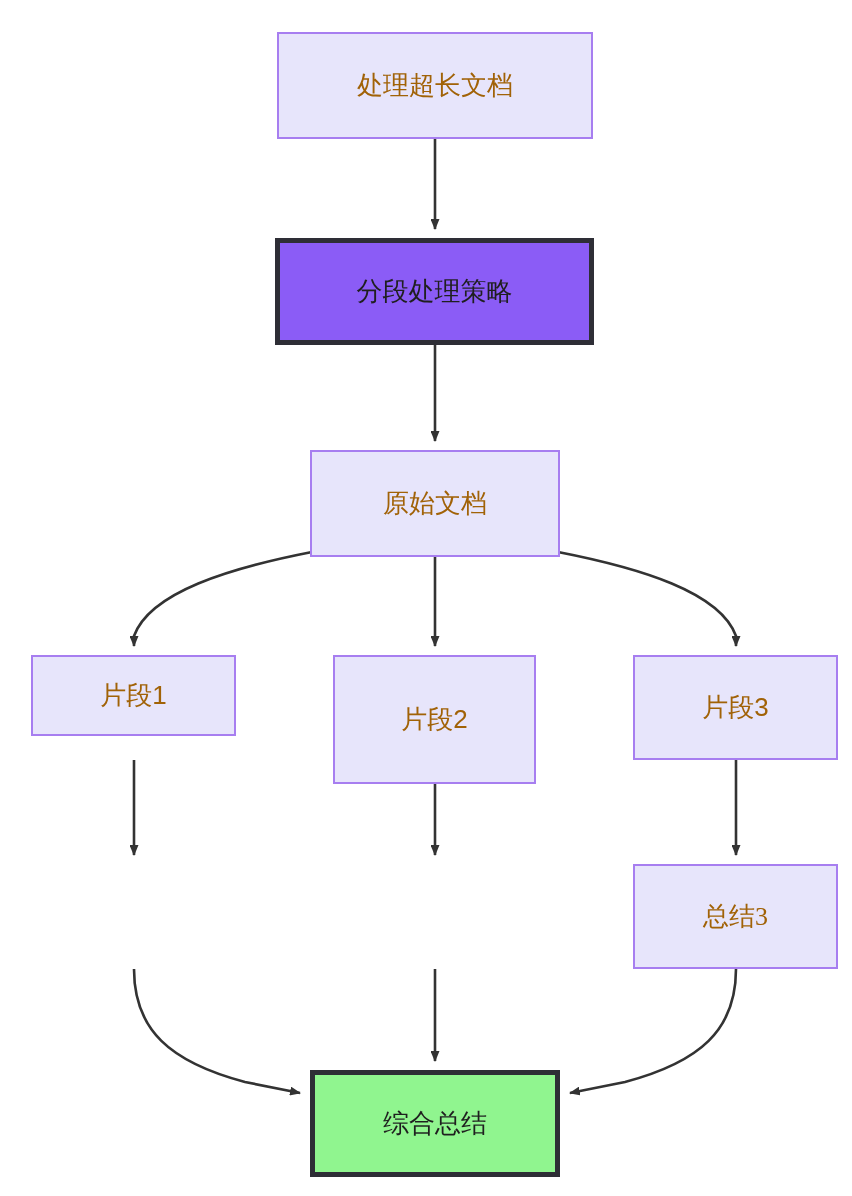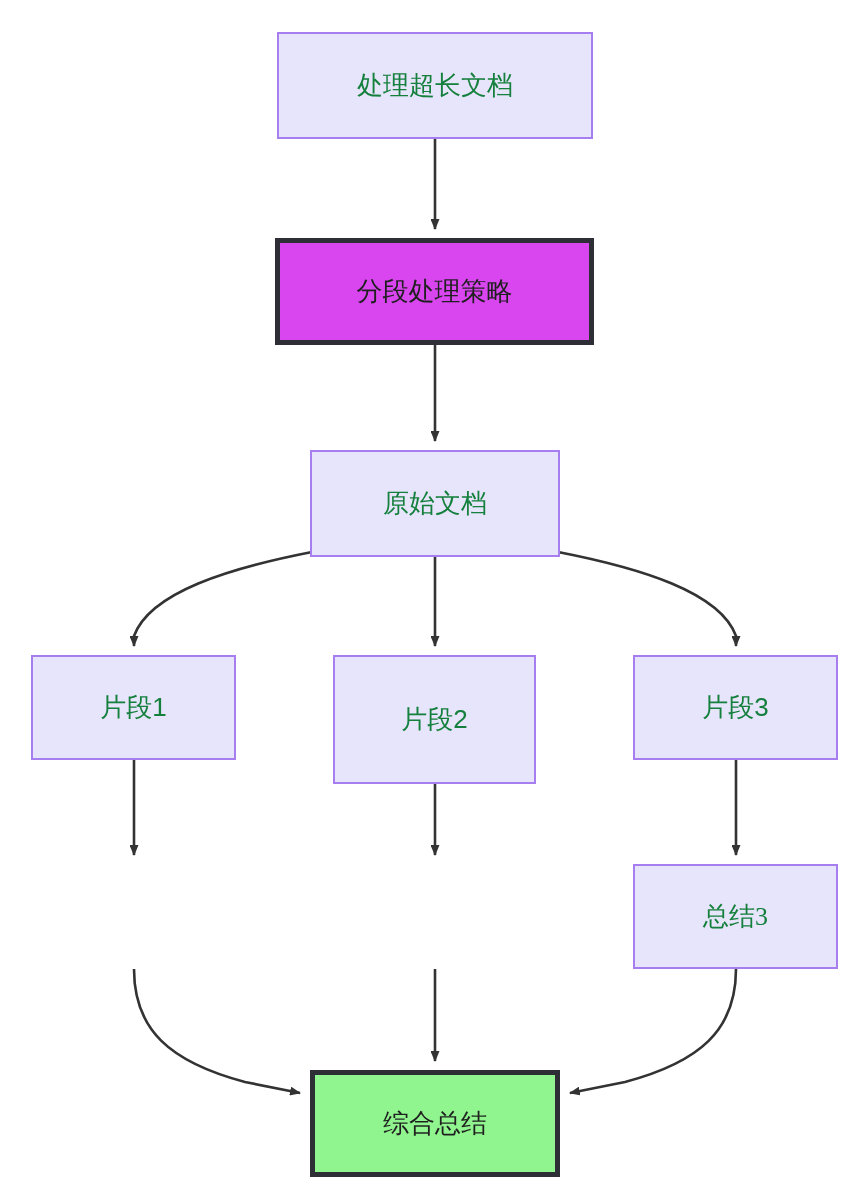--- a/index.html
+++ b/index.html
@@ -36,42 +36,42 @@
     z-index: 2;
   }
   .node-label {
     display: block;
     white-space: nowrap;
   }
   
   .node.style-light {
     background: #e7e5fb;
     border: 2px solid #a77ef0;
-    color: #15803d;
+    color: #a16207;
     font-size: 26px;
   }
   
   .node.style-strong {
-    background: #d946ef;
+    background: #8b5cf6;
     border: 5px solid #2e2e36;
     color: #1f1f1f;
     font-size: 26px;
   }
   
   .node.style-green {
     background: #90f58f;
     border: 5px solid #2e2e36;
     color: #1f1f1f;
     font-size: 26px;
   }
   
   #node-long-doc      { left: 277px; top: 32px;   width: 316px; height: 107px; }
   #node-chunk-strategy{ left: 275px; top: 238px;  width: 319px; height: 107px; }
   #node-source-doc    { left: 310px; top: 450px;  width: 250px; height: 107px; }
-  #node-fragment-1    { left: 31px;  top: 655px;  width: 205px; height: 105px; }
+  #node-fragment-1    { left: 31px;  top: 655px;  width: 205px; height: 81px; }
   #node-fragment-2    { left: 333px; top: 655px;  width: 203px; height: 129px; }
   #node-fragment-3    { left: 633px; top: 655px;  width: 205px; height: 105px; }
   #node-summary-1     { left: 31px;  top: 864px;  width: 205px; height: 105px; }
   #node-summary-2     { left: 333px; top: 864px;  width: 203px; height: 105px; }
   #node-summary-3     { left: 633px; top: 864px;  width: 205px; height: 105px; font-family: Liberation Serif, serif; }
   #node-final-summary { left: 310px; top: 1070px; width: 250px; height: 107px; }
 </style>
 </head>
 <body>
 

